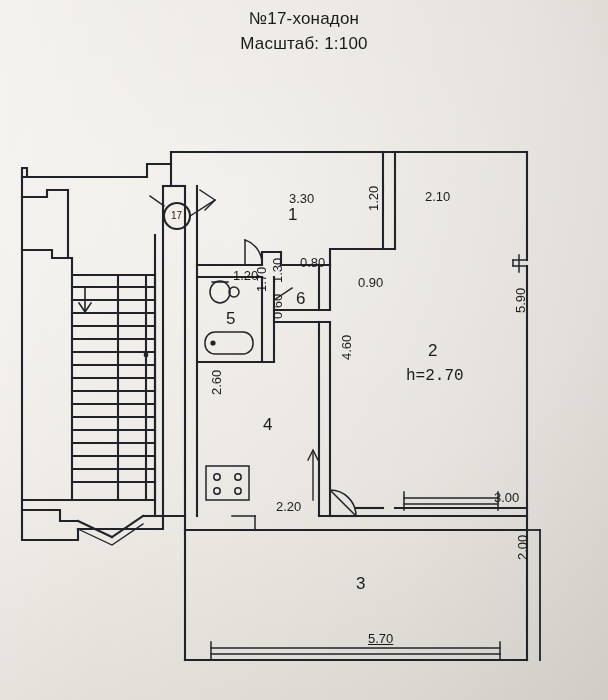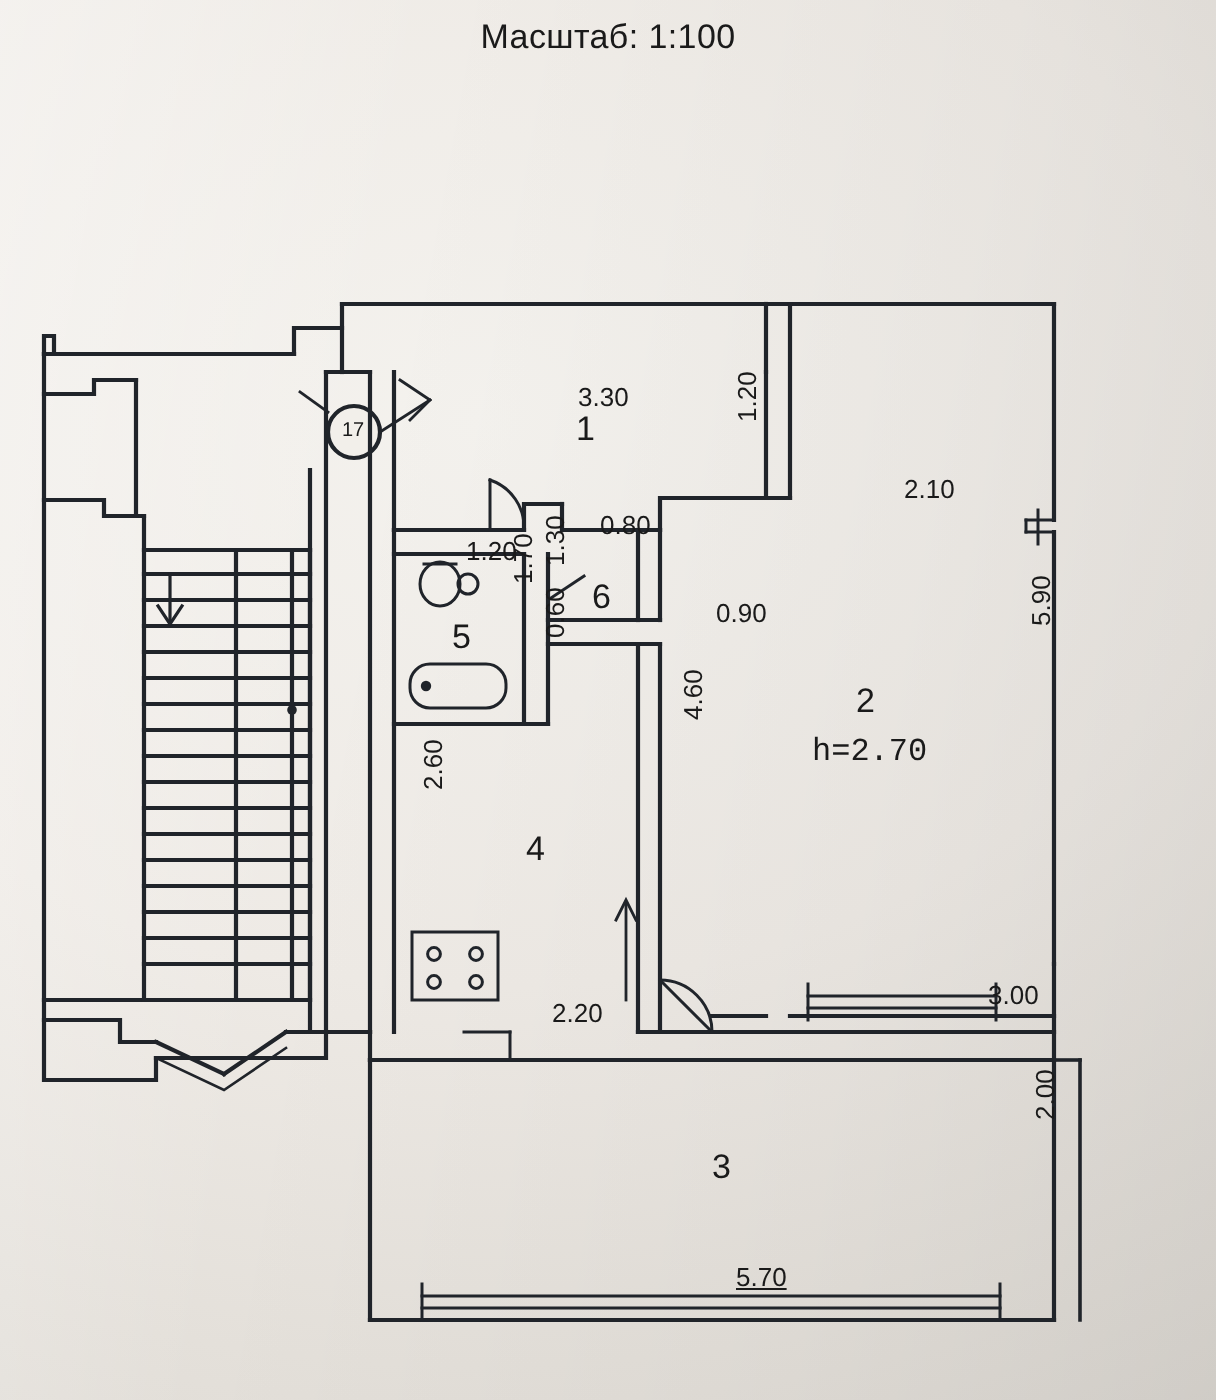--- a/index.html
+++ b/index.html
@@ -47,20 +47,21 @@
     font-weight:400;
   }
   .small{font-size:16px;font-family:Liberation Mono, monospace;}
 </style>
 </head>
 <body>
 
 <div id="paper-bg"></div>
 
 <div id="title">
+  <div>№17-хонадон</div>
   <div>Масштаб: 1:100</div>
 </div>
 
 <svg id="plan" viewBox="0 0 608 700">
   <g fill="none" stroke="#20242a" stroke-width="2.1" stroke-linecap="square" stroke-linejoin="miter">
 
     <g>
 
       <path d="M22,177 L22,168 L27,168 L27,177"></path>
       <path d="M22,177 L147,177"></path>
@@ -231,25 +232,25 @@
 <div id="labels">
     <div class="lbl" style="left: 171px; top: 209px; font-size: 10px;">17</div>
     <div class="lbl room-num" style="left: 288px; top: 208px;">1</div>
     <div class="lbl room-num" style="left: 428px; top: 344px;">2</div>
     <div class="lbl room-num" style="left: 356px; top: 577px;">3</div>
     <div class="lbl room-num" style="left: 263px; top: 418px;">4</div>
     <div class="lbl room-num" style="left: 226px; top: 312px;">5</div>
     <div class="lbl room-num" style="left: 296px; top: 292px;">6</div>
     <div class="lbl small" style="left: 406px; top: 370px;">h=2.70</div>
     <div class="lbl" style="left: 289px; top: 192px;">3.30</div>
-    <div class="lbl" style="left: 452px; top: 190px; margin-top: 48px;">2.10</div>
+    <div class="lbl" style="left: 425px; top: 190px;">2.10</div>
     <div class="lbl rot" style="left: 367px; top: 211px;">1.20</div>
     <div class="lbl" style="left: 300px; top: 256px;">0.80</div>
     <div class="lbl" style="left: 233px; top: 269px;">1.20</div>
-    <div class="lbl" style="left: 358px; top: 276px; margin-top: 24px;">0.90</div>
+    <div class="lbl" style="left: 358px; top: 276px;">0.90</div>
     <div class="lbl rot" style="left: 271px; top: 283px;">1.30</div>
     <div class="lbl rot" style="left: 255px; top: 292px;">1.70</div>
     <div class="lbl rot" style="left: 271px; top: 319px;">0.60</div>
     <div class="lbl rot" style="left: 514px; top: 313px;">5.90</div>
     <div class="lbl rot" style="left: 340px; top: 360px;">4.60</div>
     <div class="lbl rot" style="left: 210px; top: 395px;">2.60</div>
     <div class="lbl" style="left: 276px; top: 500px;">2.20</div>
     <div class="lbl" style="left: 455px; top: 491px; margin-left: 39px;">3.00</div>
     <div class="lbl rot" style="left: 516px; top: 560px;">2.00</div>
     <div class="lbl" style="left: 368px; top: 632px; text-decoration: underline;">5.70</div>

